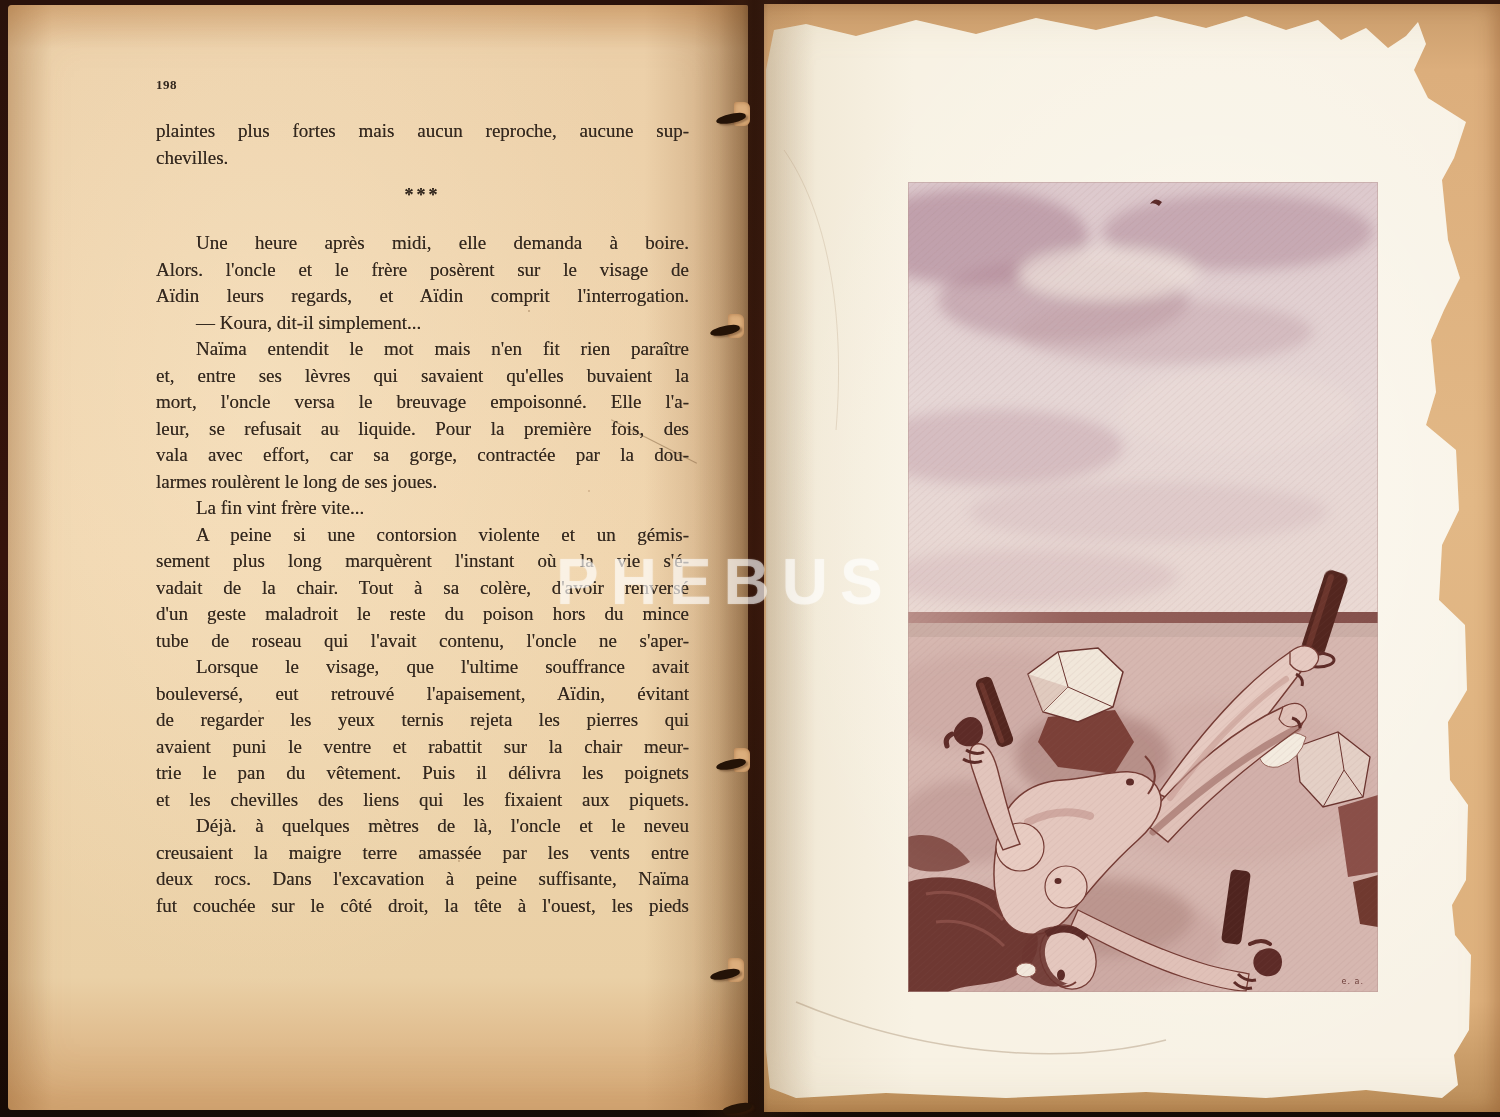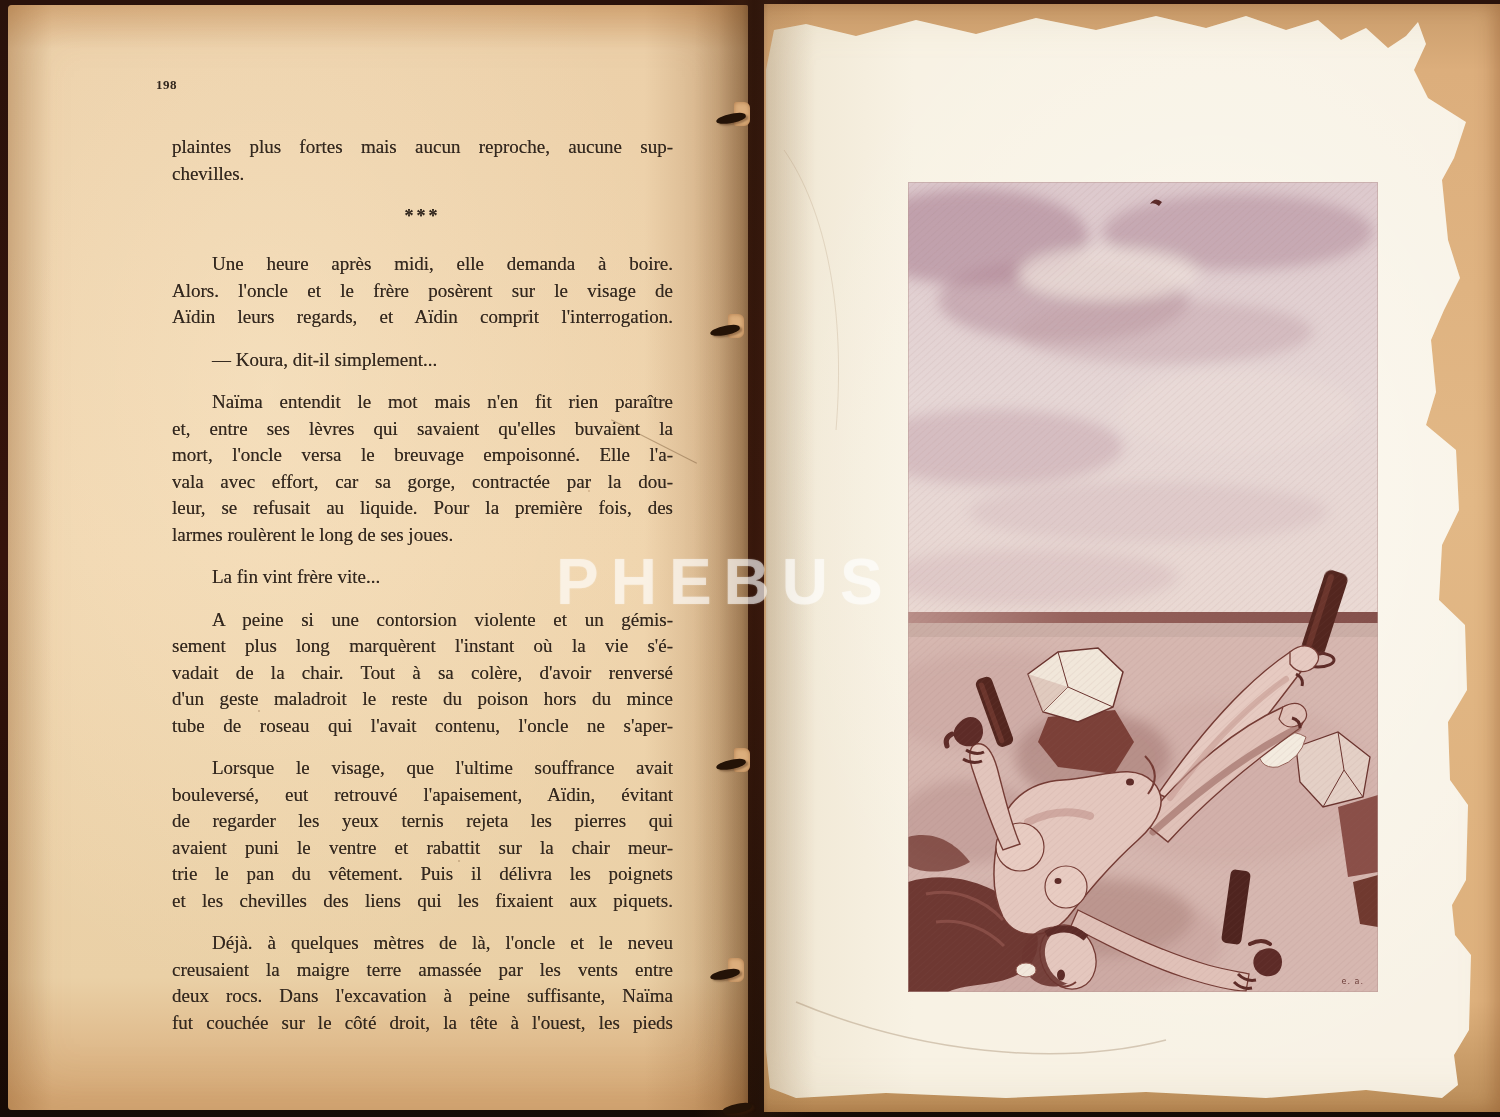--- a/index.html
+++ b/index.html
@@ -33,21 +33,21 @@
 
   .page-number{
     position:absolute;left:148px;top:72px;
     font-size:13px;font-weight:bold;color:#31261d;letter-spacing:.5px;
   }
   .text-block{
     position:absolute;left:148px;top:113px;width:533px;
     font-size:19px;color:#33281f;
     text-shadow:0 0 .5px rgba(52,38,26,.65);
   }
-  .para{margin:16px;}
+  .para{margin:0;}
   .line{line-height:26.5px;white-space:normal;}
   .line.just{text-align:justify;text-align-last:justify;}
   .line.indent{padding-left:40px;}
   .separator{
     text-align:center;line-height:26px;margin:11px 0 22px;
     font-weight:bold;letter-spacing:3px;font-size:18px;color:#33281f;
   }
 
   
   .page-right{position:absolute;left:764px;top:0;width:752px;height:808px;}
@@ -135,22 +135,22 @@
           <div class="line just">Alors. l'oncle et le frère posèrent sur le visage de</div>
           <div class="line just">Aïdin leurs regards, et Aïdin comprit l'interrogation.</div>
         </div>
         <div class="para">
           <div class="line indent">— Koura, dit-il simplement...</div>
         </div>
         <div class="para">
           <div class="line just indent">Naïma entendit le mot mais n'en fit rien paraître</div>
           <div class="line just">et, entre ses lèvres qui savaient qu'elles buvaient la</div>
           <div class="line just">mort, l'oncle versa le breuvage empoisonné. Elle l'a-</div>
+          <div class="line just">leur, se refusait au liquide. Pour la première fois, des</div>
           <div class="line just">vala avec effort, car sa gorge, contractée par la dou-</div>
-          <div class="line just">leur, se refusait au liquide. Pour la première fois, des</div>
           <div class="line">larmes roulèrent le long de ses joues.</div>
         </div>
         <div class="para">
           <div class="line indent">La fin vint frère vite...</div>
         </div>
         <div class="para">
           <div class="line just indent">A peine si une contorsion violente et un gémis-</div>
           <div class="line just">sement plus long marquèrent l'instant où la vie s'é-</div>
           <div class="line just">vadait de la chair. Tout à sa colère, d'avoir renversé</div>
           <div class="line just">d'un geste maladroit le reste du poison hors du mince</div>

